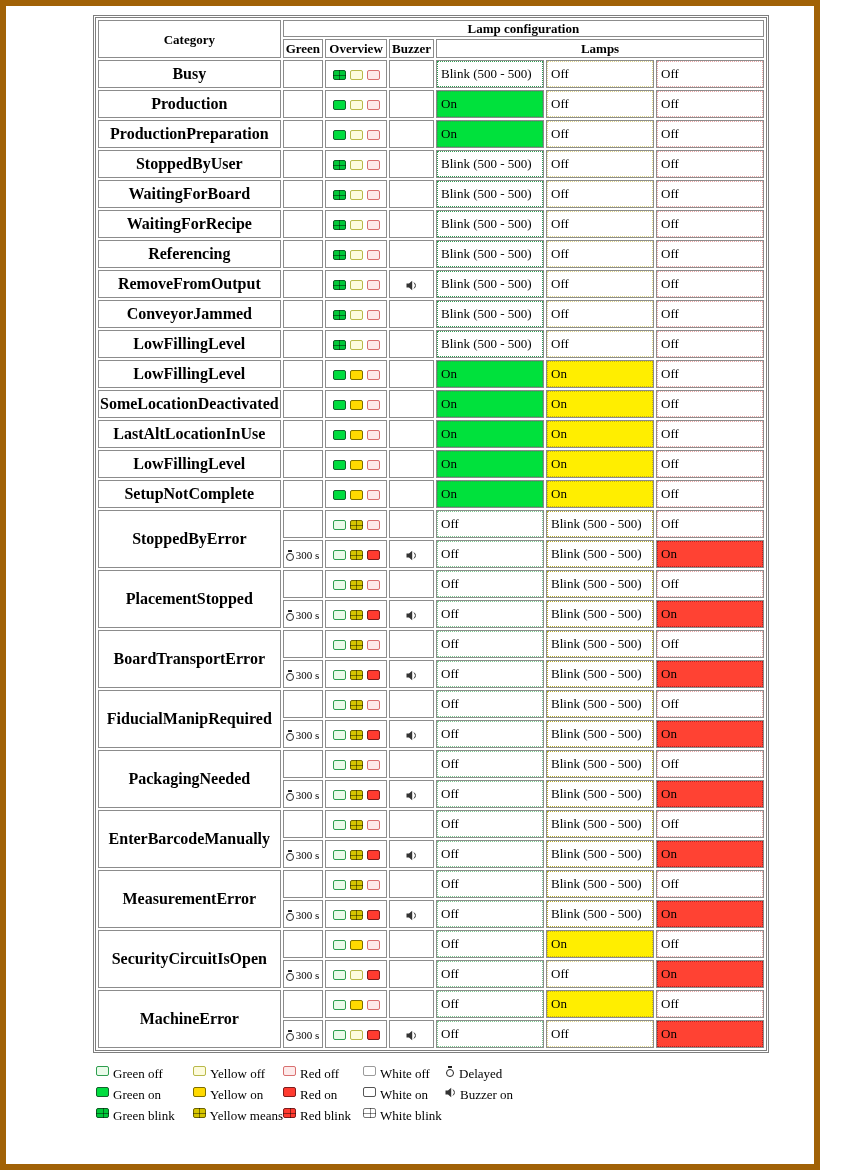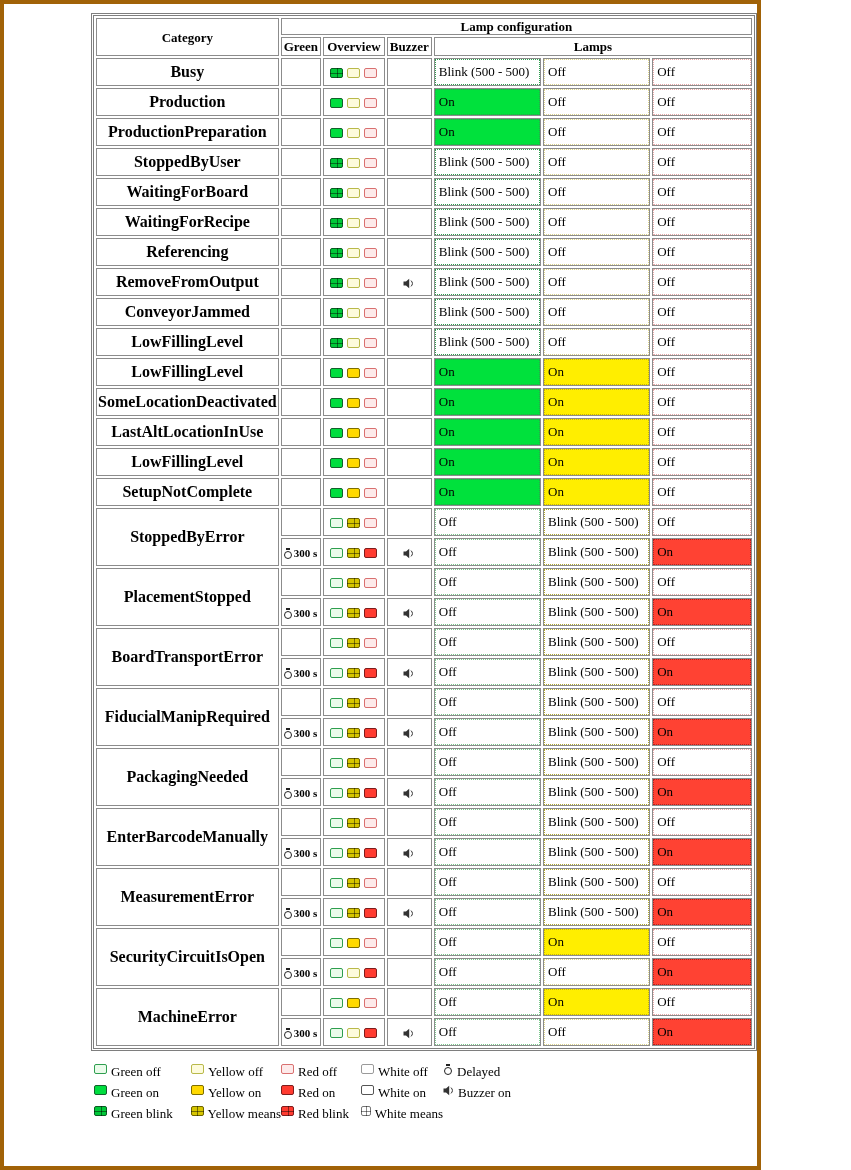--- a/index.html
+++ b/index.html
@@ -1,28 +1,28 @@
 <!DOCTYPE html>
 <html><head>
 <meta charset="utf-8">
 <style>
   html,body{margin:0;padding:0;background:#fff;}
-  .page{position:relative;width:761px;height:1170px;box-sizing:border-box;border:4px solid #a16207;
+  .page{position:relative;width:820px;height:1170px;box-sizing:border-box;border:6px solid #a16207;
         background:#fff;font-family:"Liberation Serif",serif;color:#000;overflow:hidden;}
 
   
   .table-area{position:absolute;left:87px;top:9px;}
   .frame{display:inline-block;border:1px solid #7e7e7e;padding:1px;background:#fff;}
   table.cfg{border-collapse:separate;border-spacing:2px;table-layout:fixed;border:1px solid #7e7e7e;background:#fff;}
   table.cfg th, table.cfg td{border:1px solid #8c8c8c;background:#fff;box-sizing:border-box;overflow:hidden;}
   table.cfg th{font-weight:bold;text-align:center;font-size:13px;padding:0 2px;}
   th.hdr-top{height:15px;line-height:15px;}
   th.hdr-sub{height:17px;line-height:17px;}
   td.cat{font-weight:bold;text-align:center;font-size:16px;white-space:nowrap;padding:0 1px;margin-left:15px;}
-  td.delay{padding:0 1px;white-space:nowrap;text-align:left;height:26px;font-weight:bold;}
+  td.delay{padding:0 1px;white-space:nowrap;text-align:left;height:26px;}
   .dtxt{font-size:11px;}
   td.ovw{text-align:center;vertical-align:middle;}
   td.buzz-cell{text-align:center;vertical-align:middle;}
   td.lampcell{padding:0;height:26px;}
   .lampbox{height:100%;line-height:24px;box-sizing:border-box;border:1px dotted #bbb;
            padding:0 3px;font-size:13px;white-space:nowrap;overflow:hidden;text-align:left;}
   
   .col-green  .lampbox{border-color:#7cc98e;}
   .col-yellow .lampbox{border-color:#ddd48a;}
   .col-red    .lampbox{border-color:#eaa8a8;}
@@ -666,18 +666,18 @@
       <div class="lg-item">
         <span class="ico yellow-blink blink"></span>
         <span class="lg-label">Yellow means</span>
       </div>
       <div class="lg-item">
         <span class="ico red-blink blink"></span>
         <span class="lg-label">Red blink</span>
       </div>
       <div class="lg-item">
         <span class="ico white-blink blink"></span>
-        <span class="lg-label">White means</span>
+        <span class="lg-label">White blink</span>
       </div>
     </div>
 
 
 </div>
 
 </body></html>

